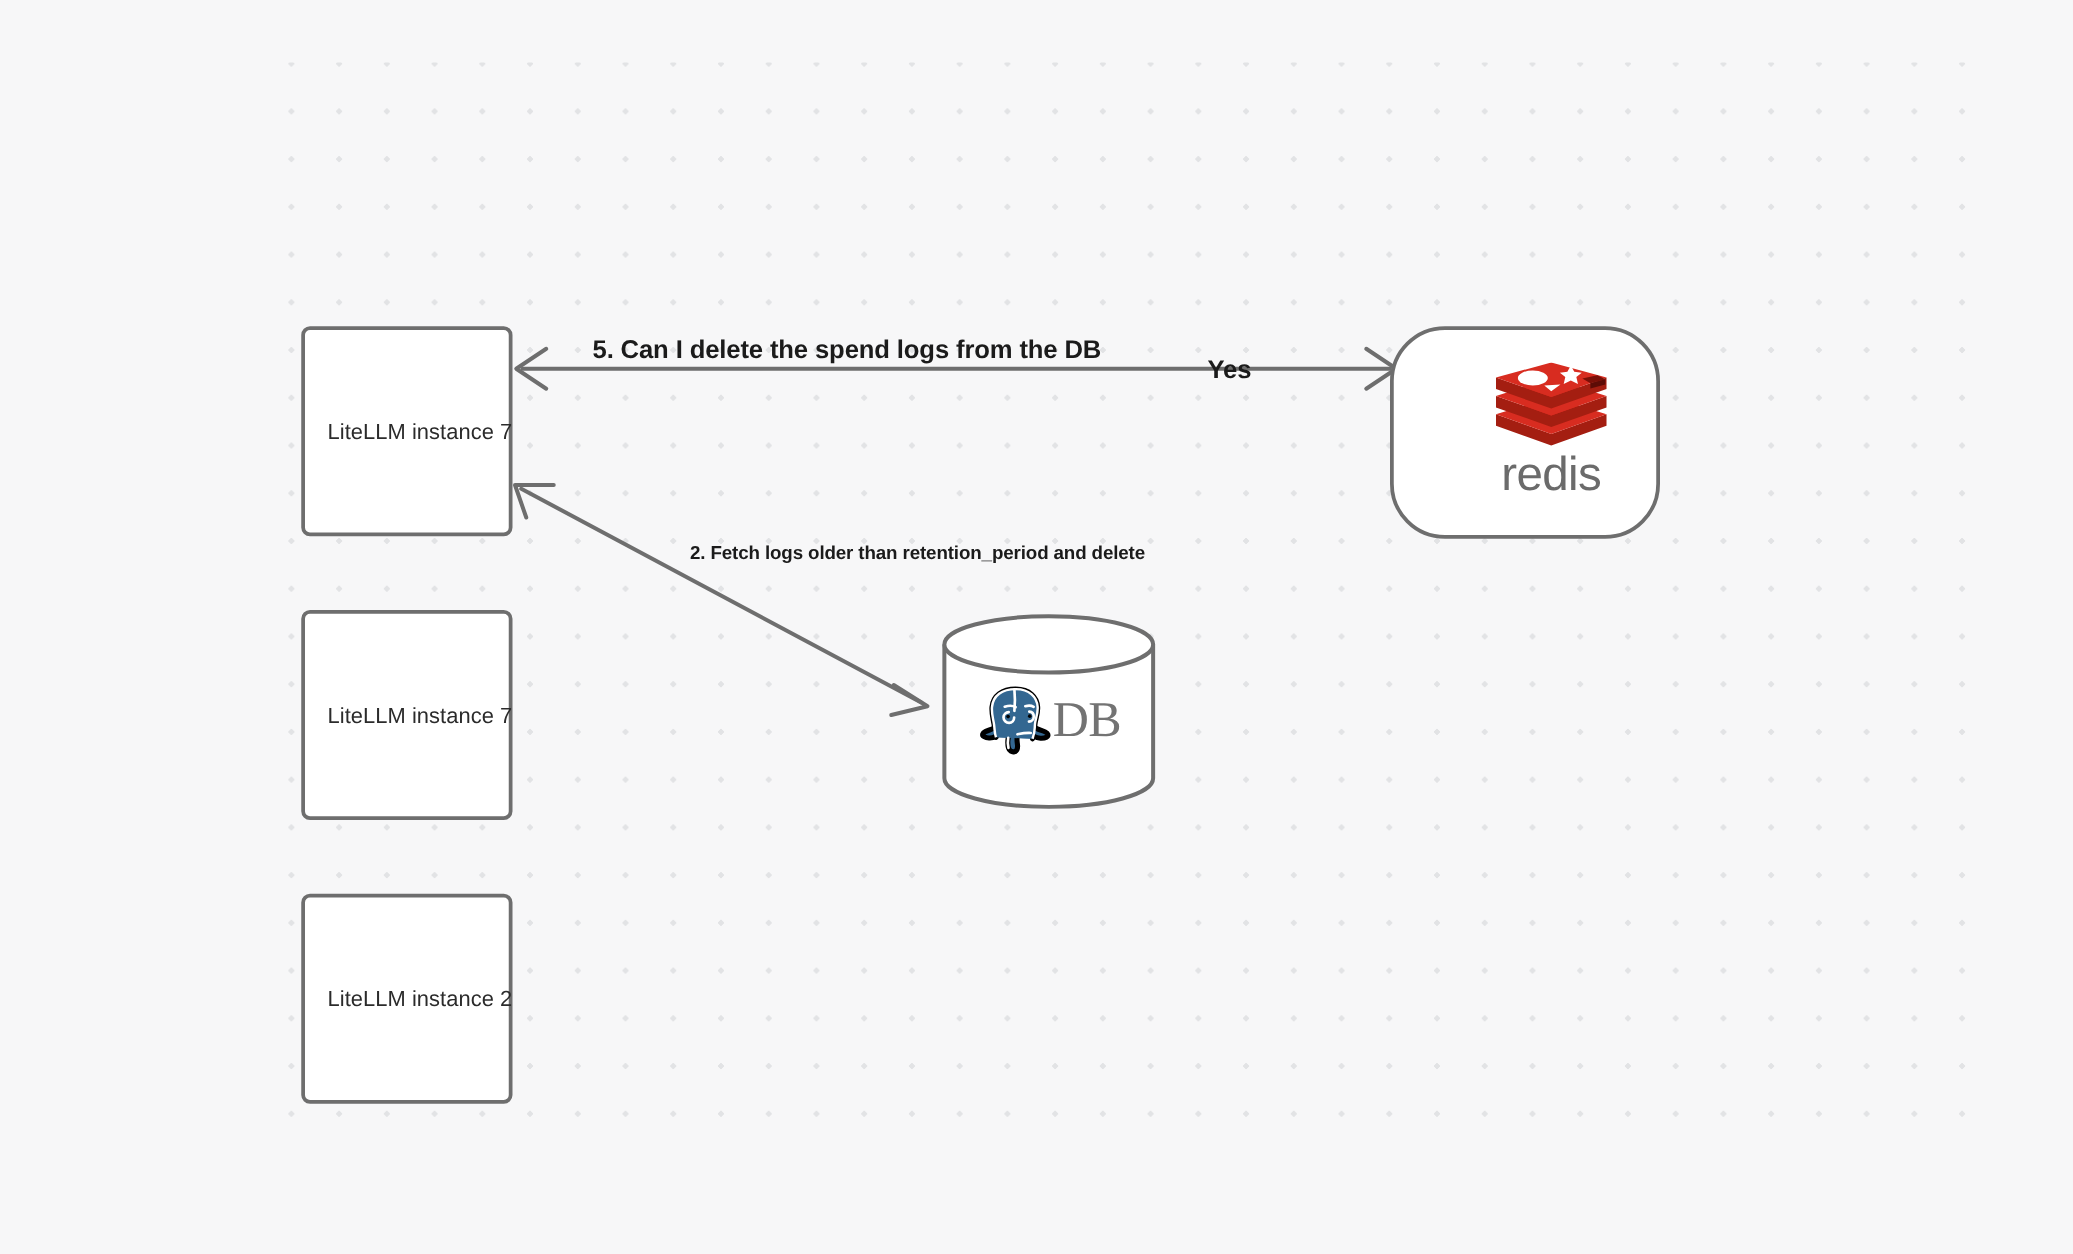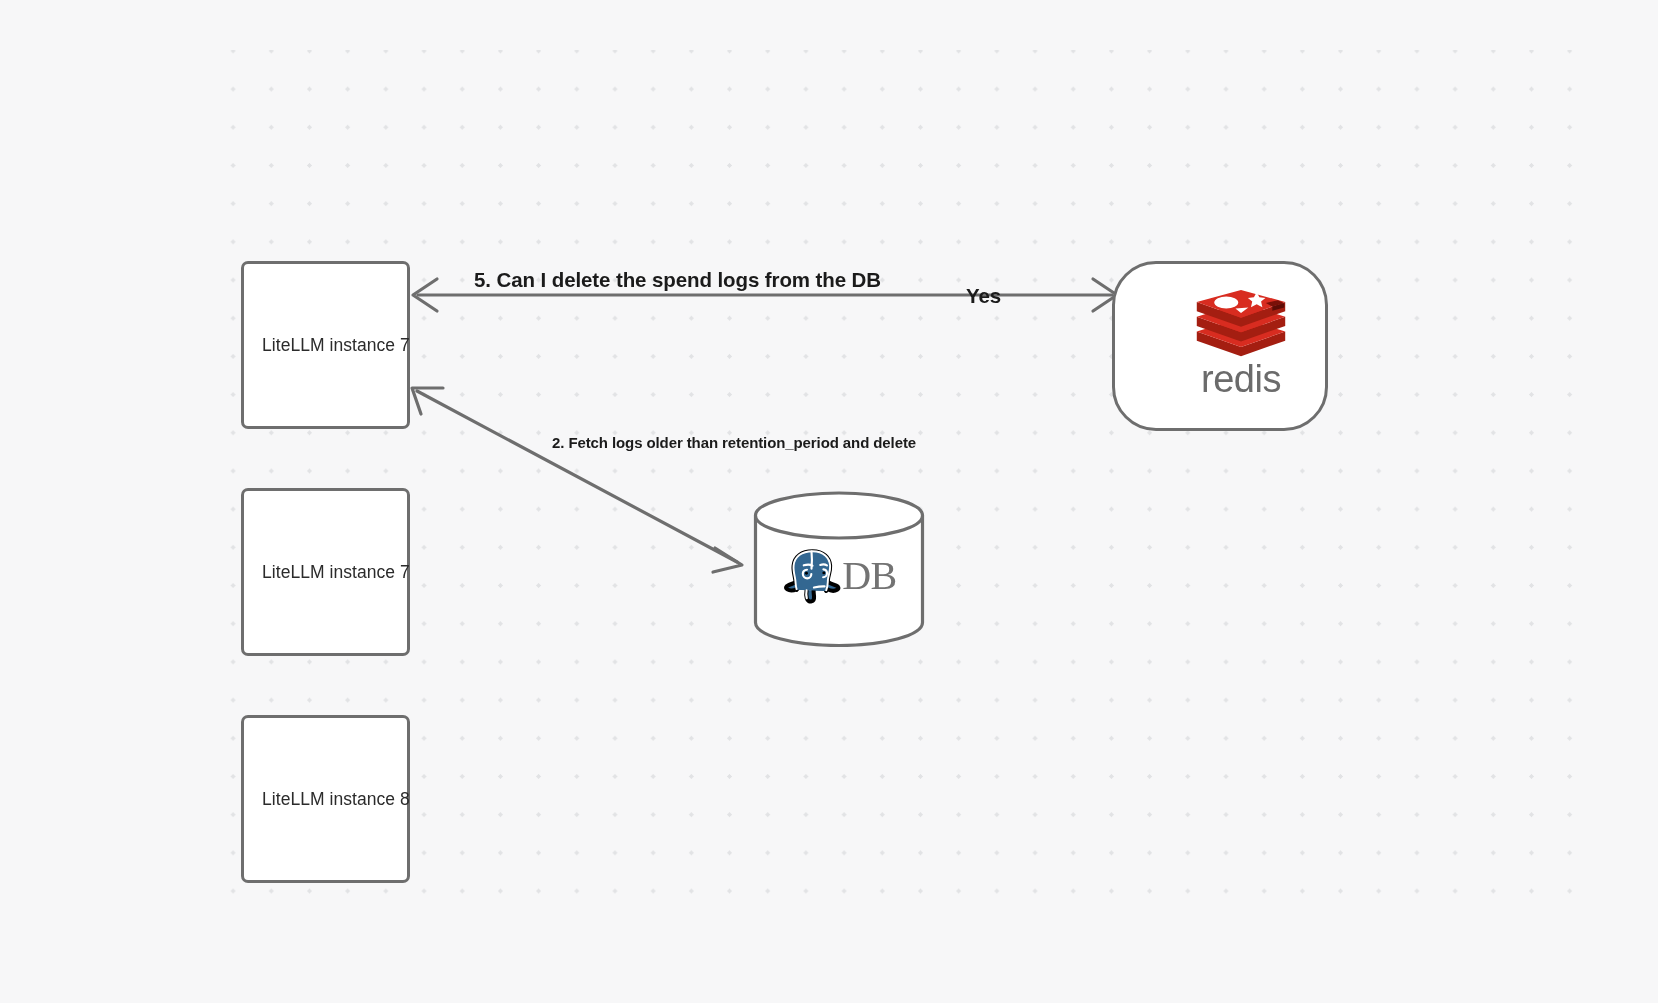--- a/index.html
+++ b/index.html
@@ -149,21 +149,21 @@
 
   <div class="node-box" id="node-litellm-1">
     <span class="node-label">LiteLLM instance 7</span>
   </div>
 
   <div class="node-box" id="node-litellm-2">
     <span class="node-label">LiteLLM instance 7</span>
   </div>
 
   <div class="node-box" id="node-litellm-3">
-    <span class="node-label">LiteLLM instance 8</span>
+    <span class="node-label">LiteLLM instance 2</span>
   </div>
 
   <div id="node-redis">
 
     <svg id="redis-logo-mark" viewBox="0 0 104 76" xmlns="http://www.w3.org/2000/svg">
 
       <path d="M52 72 L4 55 L4 45 L52 62 L100 45 L100 55 Z" fill="#a41e11"></path>
       <path d="M52 62 L4 45 L52 30 L100 45 Z" fill="#d82c20"></path>
 
       <path d="M52 56 L4 39 L4 29 L52 46 L100 29 L100 39 Z" fill="#a41e11"></path>

